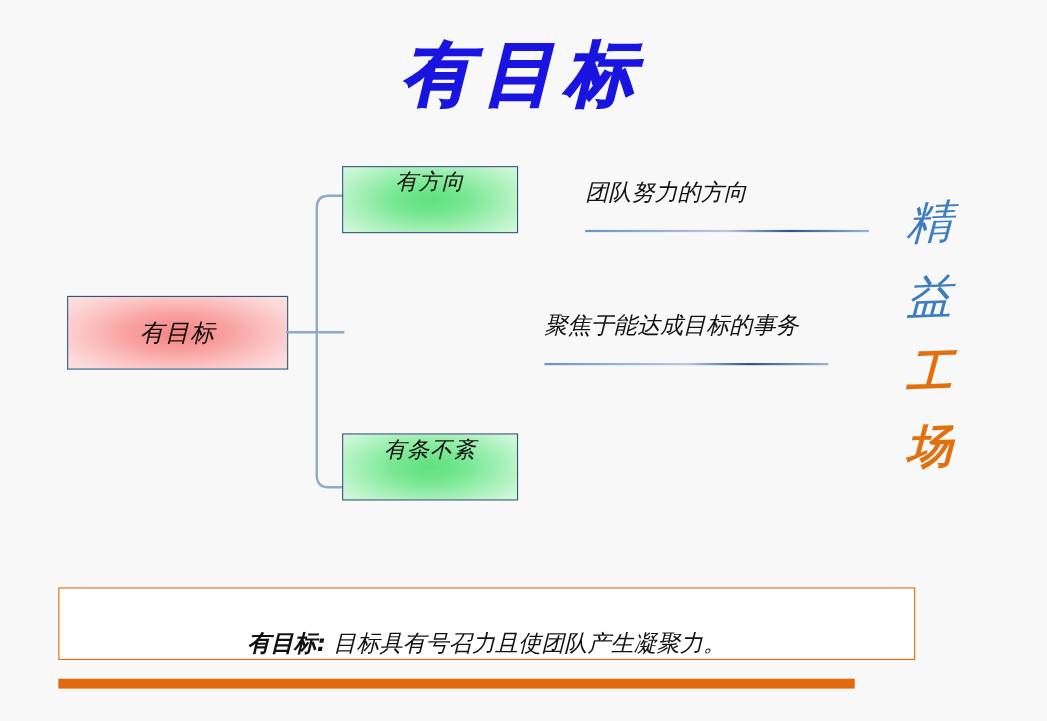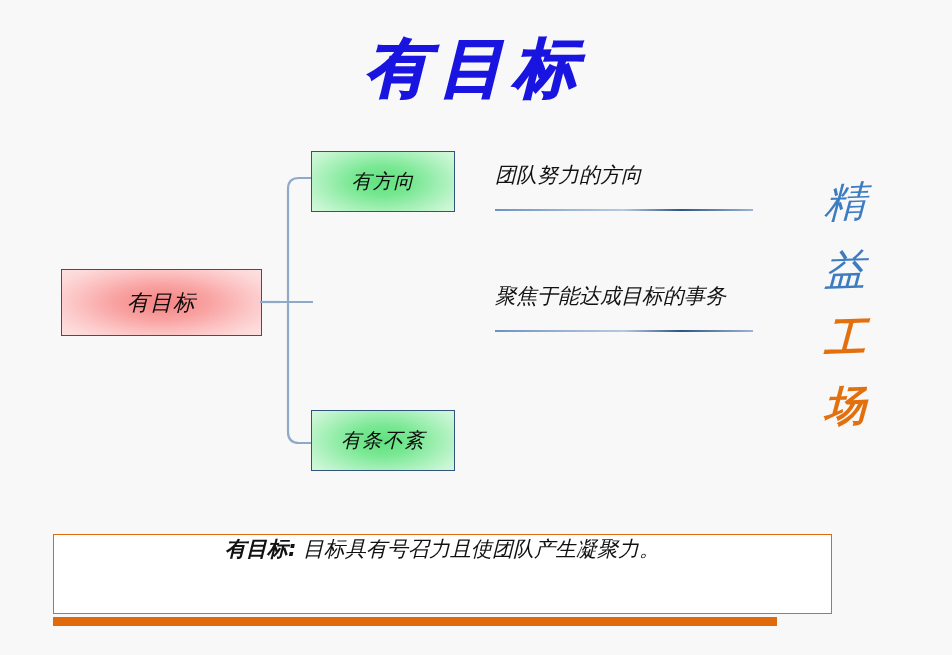--- a/index.html
+++ b/index.html
@@ -57,56 +57,56 @@
   #root-box .node-label {
     font-size: 22px;
     color: #0d0d0d;
     letter-spacing: 1px;
   }
 
   
   .child-box {
     position: absolute;
     left: 311px;
-    width: 144px;
+    width: 160px;
     height: 61px;
     border: 1.4px solid #31547e;
     box-sizing: border-box;
     background: radial-gradient(ellipse 72% 85% at 50% 50%,
                 #5fe07e 0%, #79e893 30%, #a6f0b8 58%, #c8f6d2 80%, #ddfae3 100%);
     display: flex;
-    align-items: center;
+    align-items: flex-start;
     justify-content: center;
   }
   .child-box .node-label {
     font-size: 20px;
     color: #0d0d0d;
     letter-spacing: 1px;
   }
   #child-box-0 { top: 151px; }
   #child-box-1 { top: 272px; }
-  #child-box-2 { top: 394px; margin-top: 16px; }
+  #child-box-2 { top: 394px; }
 
   
   #connector {
     position: absolute;
     left: 258px;
     top: 145px;
     width: 60px;
     height: 320px;
     pointer-events: none;
   }
 
   
   .desc-row {
     position: absolute;
     left: 495px;
     width: 260px;
   }
-  #desc-row-0 { top: 163px; }
+  #desc-row-0 { top: 163px; margin-left: 37px; }
   #desc-row-1 { top: 284px; }
   #desc-row-2 { top: 405px; }
   .desc-text {
     font-size: 21px;
     color: #121212;
     white-space: nowrap;
     line-height: 1.2;
   }
   .desc-underline {
     position: absolute;
@@ -136,26 +136,26 @@
   }
   .brand-char.blue { color: #3d7cc0; }
   .brand-char.orange { color: #e3700e; font-weight: 700; }
 
   
   #footer-box {
     position: absolute;
     left: 53px;
     top: 534px;
     width: 779px;
-    height: 80px;
+    height: 66px;
     box-sizing: border-box;
     border: 1.6px solid #dd6b0d;
     background: #ffffff;
     display: flex;
-    align-items: flex-start;
+    align-items: flex-end;
     justify-content: center;
   }
   #footer-text {
     font-size: 21px;
     color: #111111;
     white-space: nowrap;
   }
   #footer-text .lead {
     font-weight: 700;
   }

